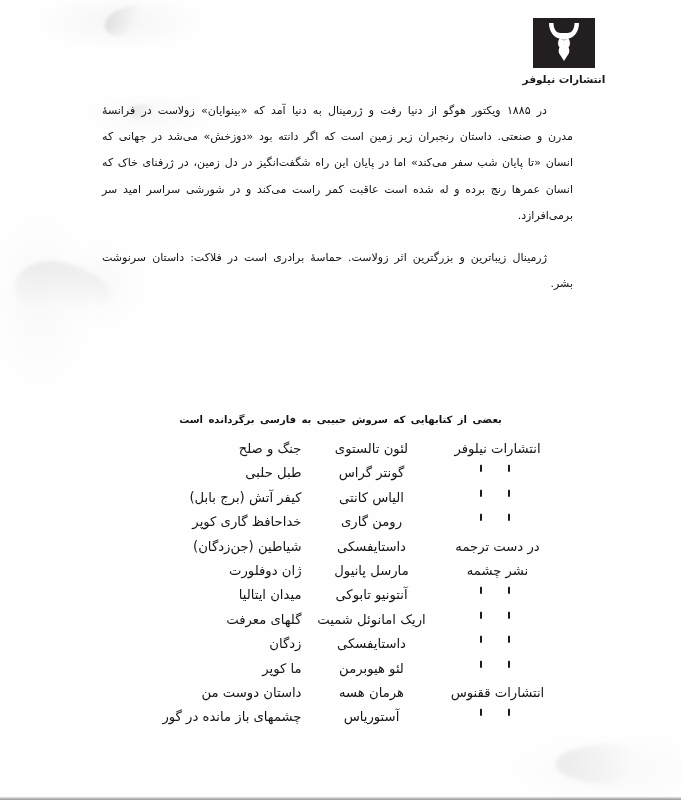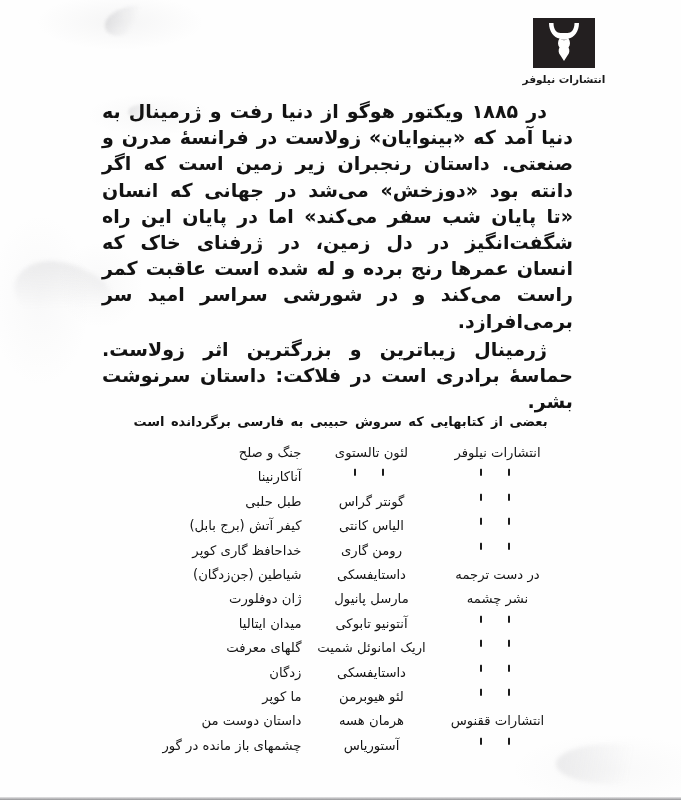--- a/index.html
+++ b/index.html
@@ -98,45 +98,45 @@
 
   
   .prose {
     position: absolute;
     right: 108px;
     left: 102px;
     top: 98px;
   }
   .prose p {
     margin: 0;
-    font-size: 19px;
+    font-size: 11px;
     line-height: 26.2px;
-    font-weight: 700;
+    font-weight: 400;
     text-align: justify;
     text-align-last: right;
     letter-spacing: 0px;
     color: #131313;
     word-spacing: 1px;
   }
   .prose p.p-indent {
     text-indent: 26px;
   }
   .prose p + p {
-    margin-top: 2px;
+    margin-top: 16px;
   }
 
   
   .works {
     position: absolute;
     left: 0; right: 0;
     top: 414px;
   }
   .works-heading {
     text-align: center;
-    font-size: 13px;
+    font-size: 10px;
     font-weight: 700;
     color: #131313;
     margin: 0 0 12px 0;
     letter-spacing: 0px;
     word-spacing: 2px;
   }
   .works-table {
     margin: 0 auto;
     width: 430px;
     border-collapse: collapse;
@@ -232,25 +232,20 @@
     <div class="works-heading">بعضی از کتابهایی که سروش حبیبی به فارسی برگردانده است</div>
     <table class="works-table">
       <tbody>
           <tr>
             <td class="col-publisher">انتشارات نیلوفر</td>
             <td class="col-author">لئون تالستوی</td>
             <td class="col-title">جنگ و صلح</td>
           </tr>
           <tr>
             <td class="col-publisher"><span class="ditto"><i></i><i></i></span></td>
-            <td class="col-author"><span class="ditto"><i></i><i></i></span></td>
-            <td class="col-title">آناکارنینا</td>
-          </tr>
-          <tr>
-            <td class="col-publisher"><span class="ditto"><i></i><i></i></span></td>
             <td class="col-author">گونتر گراس</td>
             <td class="col-title">طبل حلبی</td>
           </tr>
           <tr>
             <td class="col-publisher"><span class="ditto"><i></i><i></i></span></td>
             <td class="col-author">الیاس کانتی</td>
             <td class="col-title">کیفر آتش (برج بابل)</td>
           </tr>
           <tr>
             <td class="col-publisher"><span class="ditto"><i></i><i></i></span></td>

